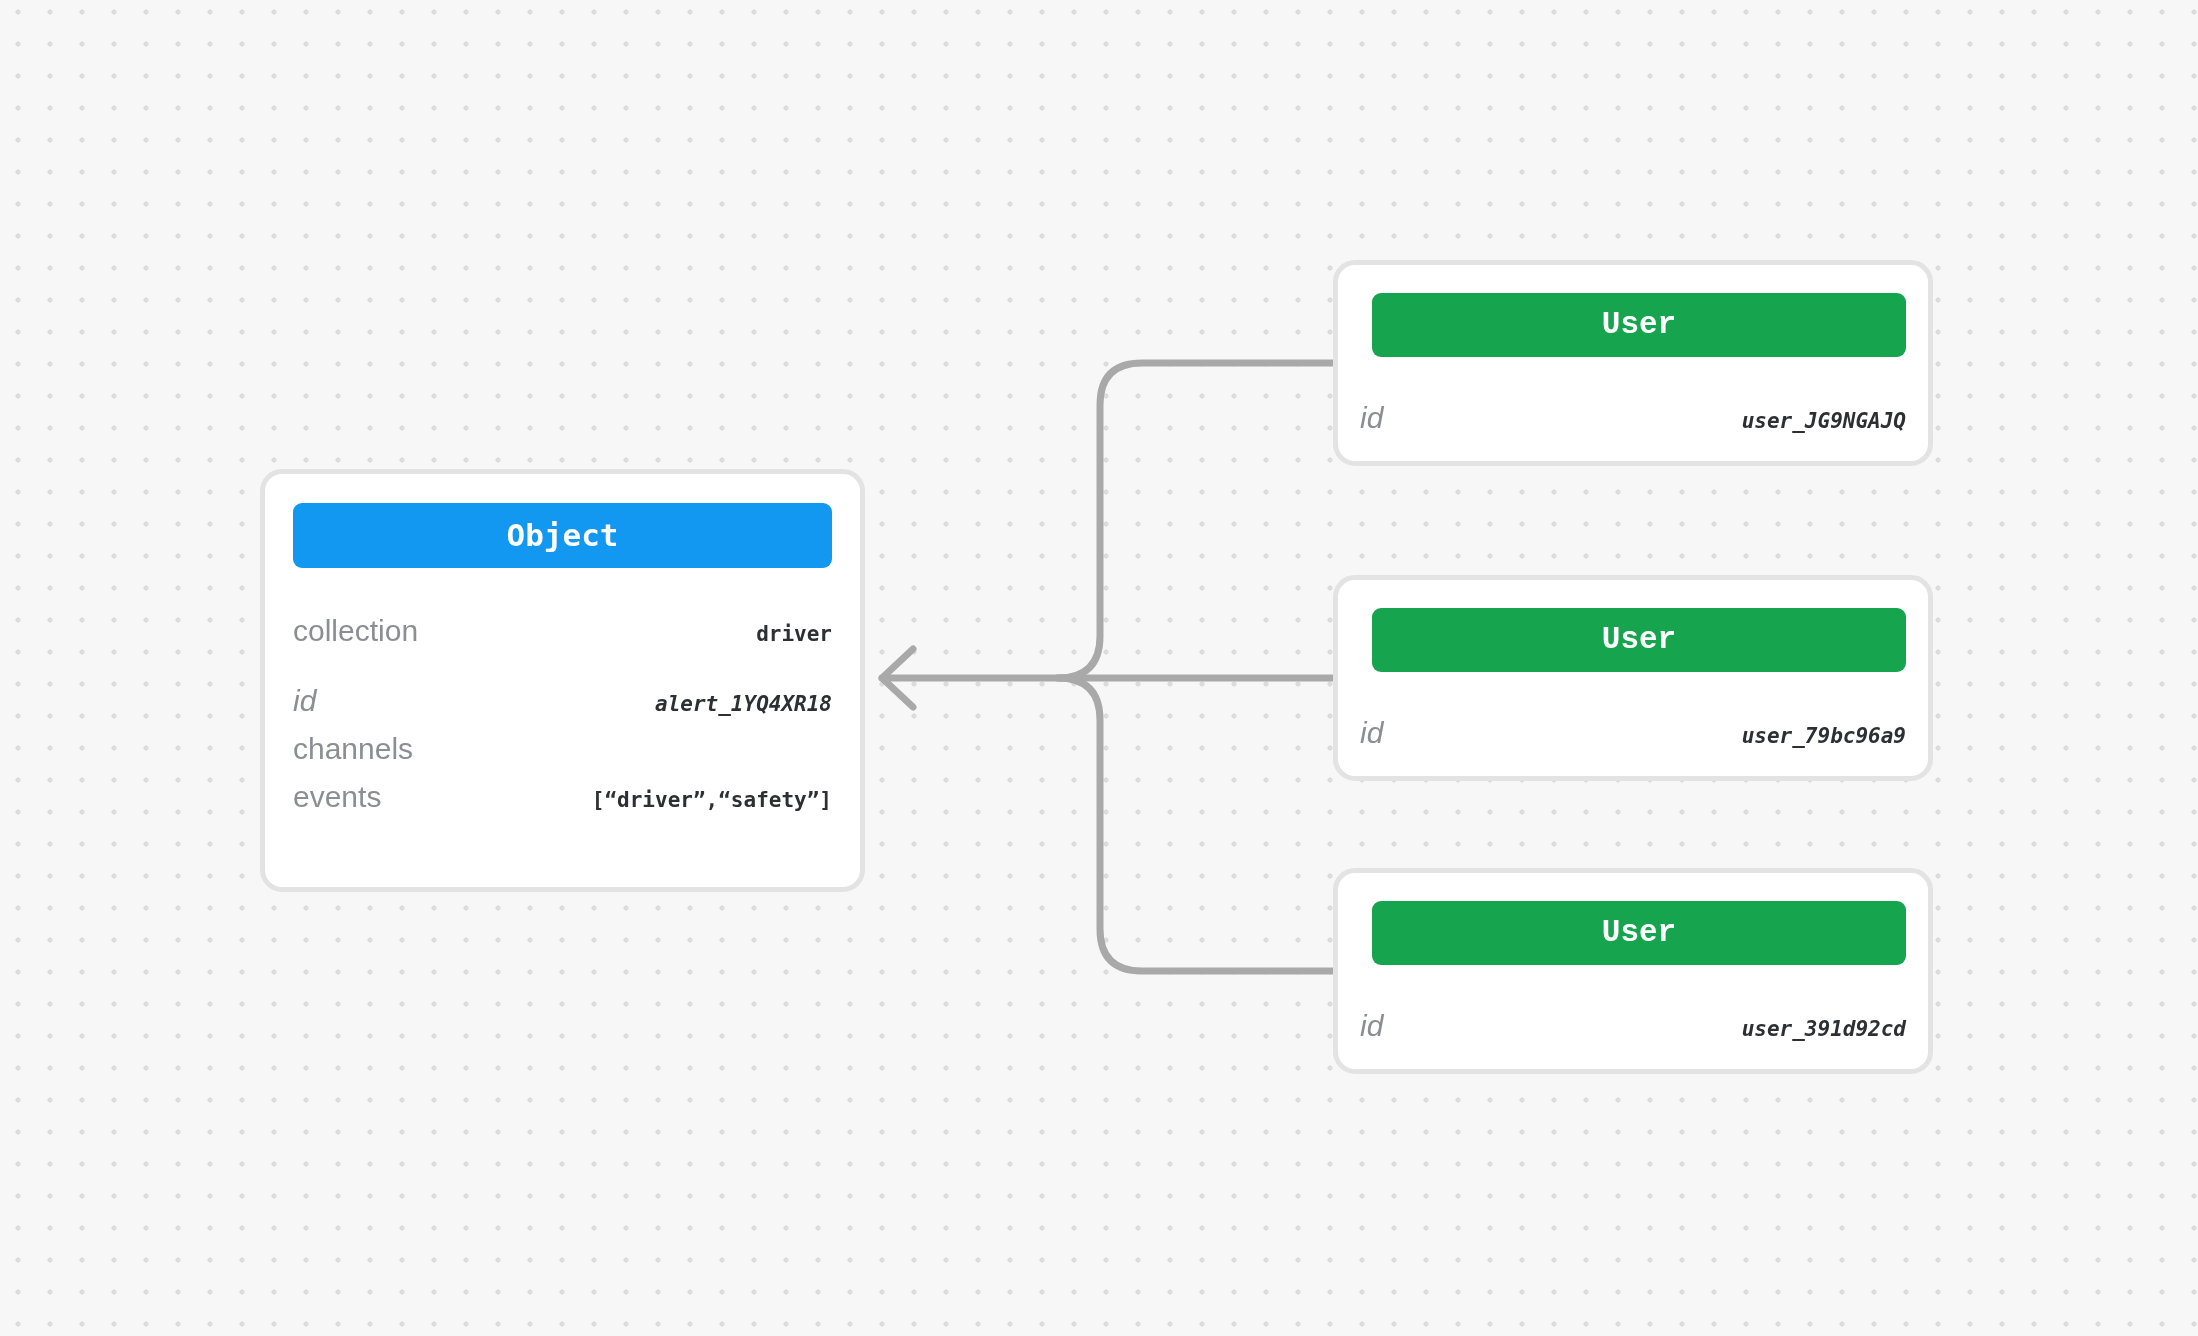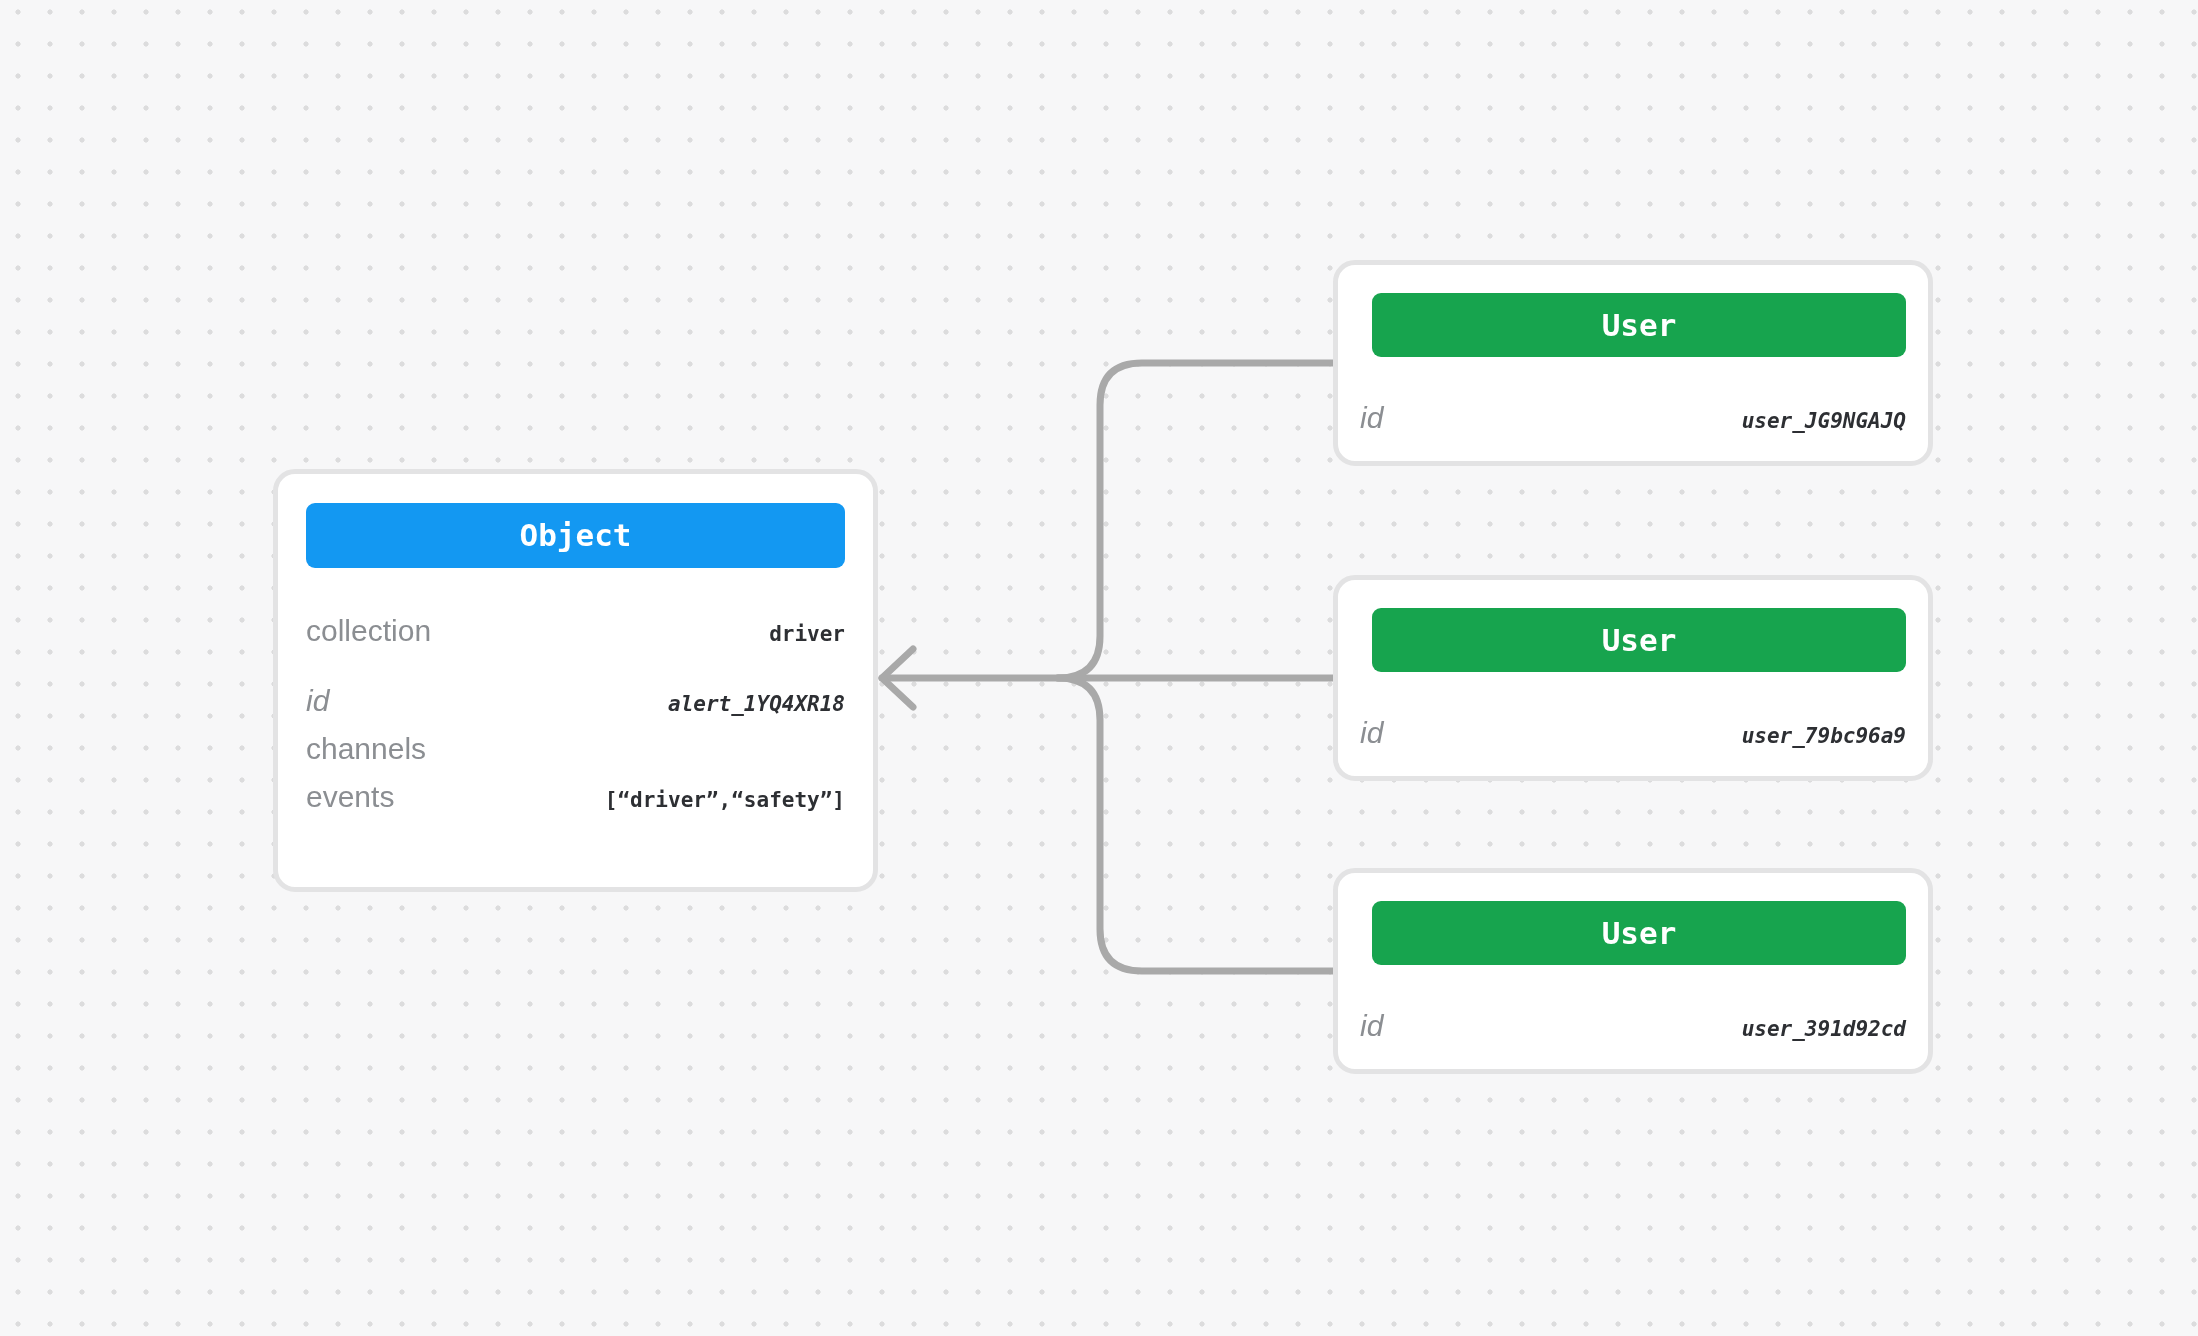--- a/index.html
+++ b/index.html
@@ -34,21 +34,21 @@
     stroke-width:7;
     stroke-linecap:round;
     stroke-linejoin:round;
   }
   .card{
     position:absolute;
     background:var(--card-background-color);
     border:5px solid var(--card-border-color);
     border-radius:22px;
   }
-  .object-card{left:273px;top:469px;width:605px;height:423px;}
+  .object-card{left:260px;top:469px;width:605px;height:423px;}
   .user-card{left:1333px;width:600px;height:206px;}
   .user-card-1{top:260px;}
   .user-card-2{top:575px;}
   .user-card-3{top:868px;}
   .hdr{
     border-radius:9px;
     color:var(--header-text-color);
     font-family:"DejaVu Sans Mono","Liberation Mono",monospace;
     font-weight:700;
     font-size:31px;
@@ -56,20 +56,21 @@
   }
   .obj-hdr{
     margin:29px 28px 0 28px;
     height:65px;line-height:65px;
     background:var(--object-header-color);
   }
   .user-hdr{
     margin:28px 22px 0 34px;
     height:64px;line-height:64px;
     background:var(--user-header-color);
+    font-family:Liberation Mono, monospace;
   }
   .rows{display:block;}
   .object-card .rows{padding:0 28px;}
   .user-card .rows{padding:0 22px;}
   .row{
     display:flex;
     justify-content:space-between;
     align-items:baseline;
     height:44px;
   }

